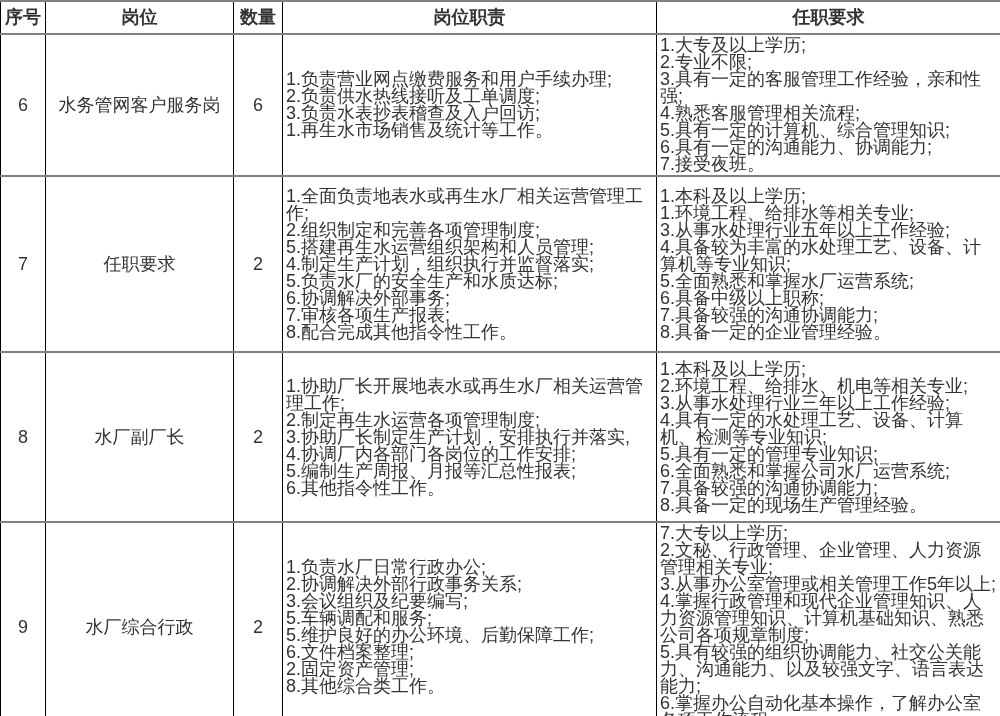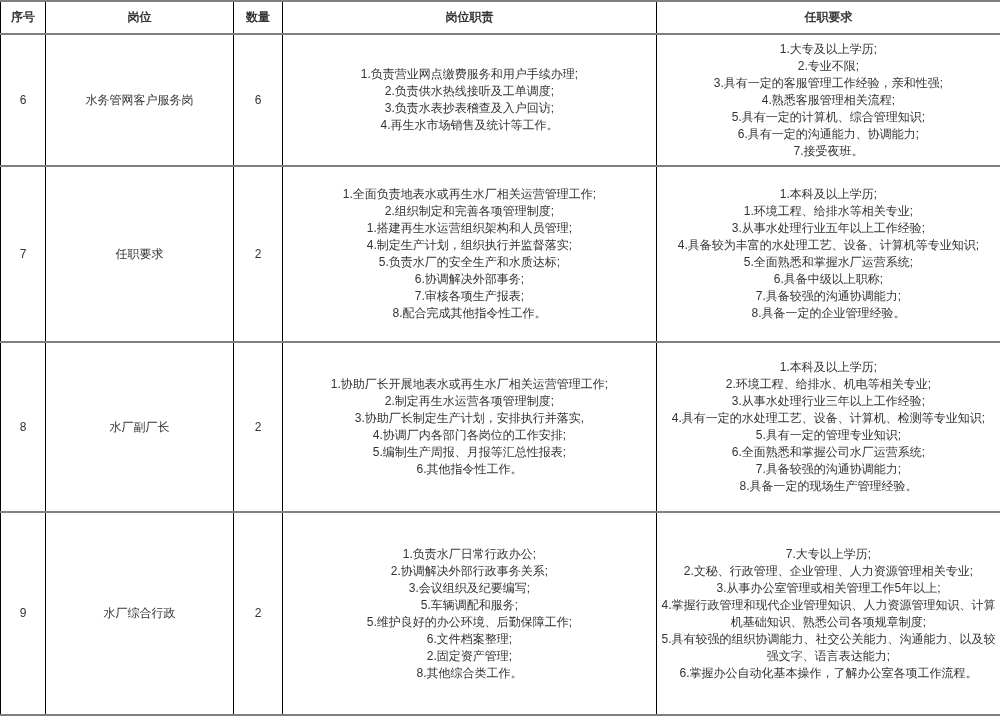--- a/index.html
+++ b/index.html
@@ -16,42 +16,42 @@
     border-collapse: collapse;
     table-layout: fixed;
   }
   table.job-table th,
   table.job-table td {
     border-left: 1px solid #000000;
     border-right: 1px solid #000000;
     border-top: 2px solid #808080;
     border-bottom: 2px solid #808080;
     color: #333333;
-    font-size: 12px;
+    font-size: 18px;
     line-height: 17px;
     vertical-align: middle;
     overflow: hidden;
     box-sizing: border-box;
   }
   table.job-table th {
     font-weight: bold;
     text-align: center;
     padding: 2px;
   }
   thead tr { height: 33px; }
   tbody tr:nth-child(1) { height: 132px; }
   tbody tr:nth-child(2) { height: 176px; }
   tbody tr:nth-child(3) { height: 170px; }
   tbody tr:nth-child(4) { height: 203px; }
   td.center-cell {
     text-align: center;
     padding: 2px;
   }
   td.list-cell {
-    text-align: center;
+    text-align: left;
     padding: 2px 3px 2px 3px;
   }
   .line {
     white-space: normal;
     word-break: break-all;
   }
 </style>
 </head>
 <body>
 
@@ -74,41 +74,41 @@
   </thead>
   <tbody>
   <tr>
     <td class="center-cell">6</td>
     <td class="center-cell">水务管网客户服务岗</td>
     <td class="center-cell">6</td>
     <td class="list-cell">
           <div class="line">1.负责营业网点缴费服务和用户手续办理;</div>
           <div class="line">2.负责供水热线接听及工单调度;</div>
           <div class="line">3.负责水表抄表稽查及入户回访;</div>
-          <div class="line">4.再生水市场销售及统计等工作。</div>
+          <div class="line">1.再生水市场销售及统计等工作。</div>
         </td>
     <td class="list-cell">
           <div class="line">1.大专及以上学历;</div>
           <div class="line">2.专业不限;</div>
           <div class="line">3.具有一定的客服管理工作经验，亲和性强;</div>
           <div class="line">4.熟悉客服管理相关流程;</div>
           <div class="line">5.具有一定的计算机、综合管理知识;</div>
           <div class="line">6.具有一定的沟通能力、协调能力;</div>
           <div class="line">7.接受夜班。</div>
         </td>
   </tr>
 
   <tr>
     <td class="center-cell">7</td>
     <td class="center-cell">任职要求</td>
     <td class="center-cell">2</td>
     <td class="list-cell">
           <div class="line">1.全面负责地表水或再生水厂相关运营管理工作;</div>
           <div class="line">2.组织制定和完善各项管理制度;</div>
-          <div class="line">1.搭建再生水运营组织架构和人员管理;</div>
+          <div class="line">5.搭建再生水运营组织架构和人员管理;</div>
           <div class="line">4.制定生产计划，组织执行并监督落实;</div>
           <div class="line">5.负责水厂的安全生产和水质达标;</div>
           <div class="line">6.协调解决外部事务;</div>
           <div class="line">7.审核各项生产报表;</div>
           <div class="line">8.配合完成其他指令性工作。</div>
         </td>
     <td class="list-cell">
           <div class="line">1.本科及以上学历;</div>
           <div class="line">1.环境工程、给排水等相关专业;</div>
           <div class="line">3.从事水处理行业五年以上工作经验;</div>

